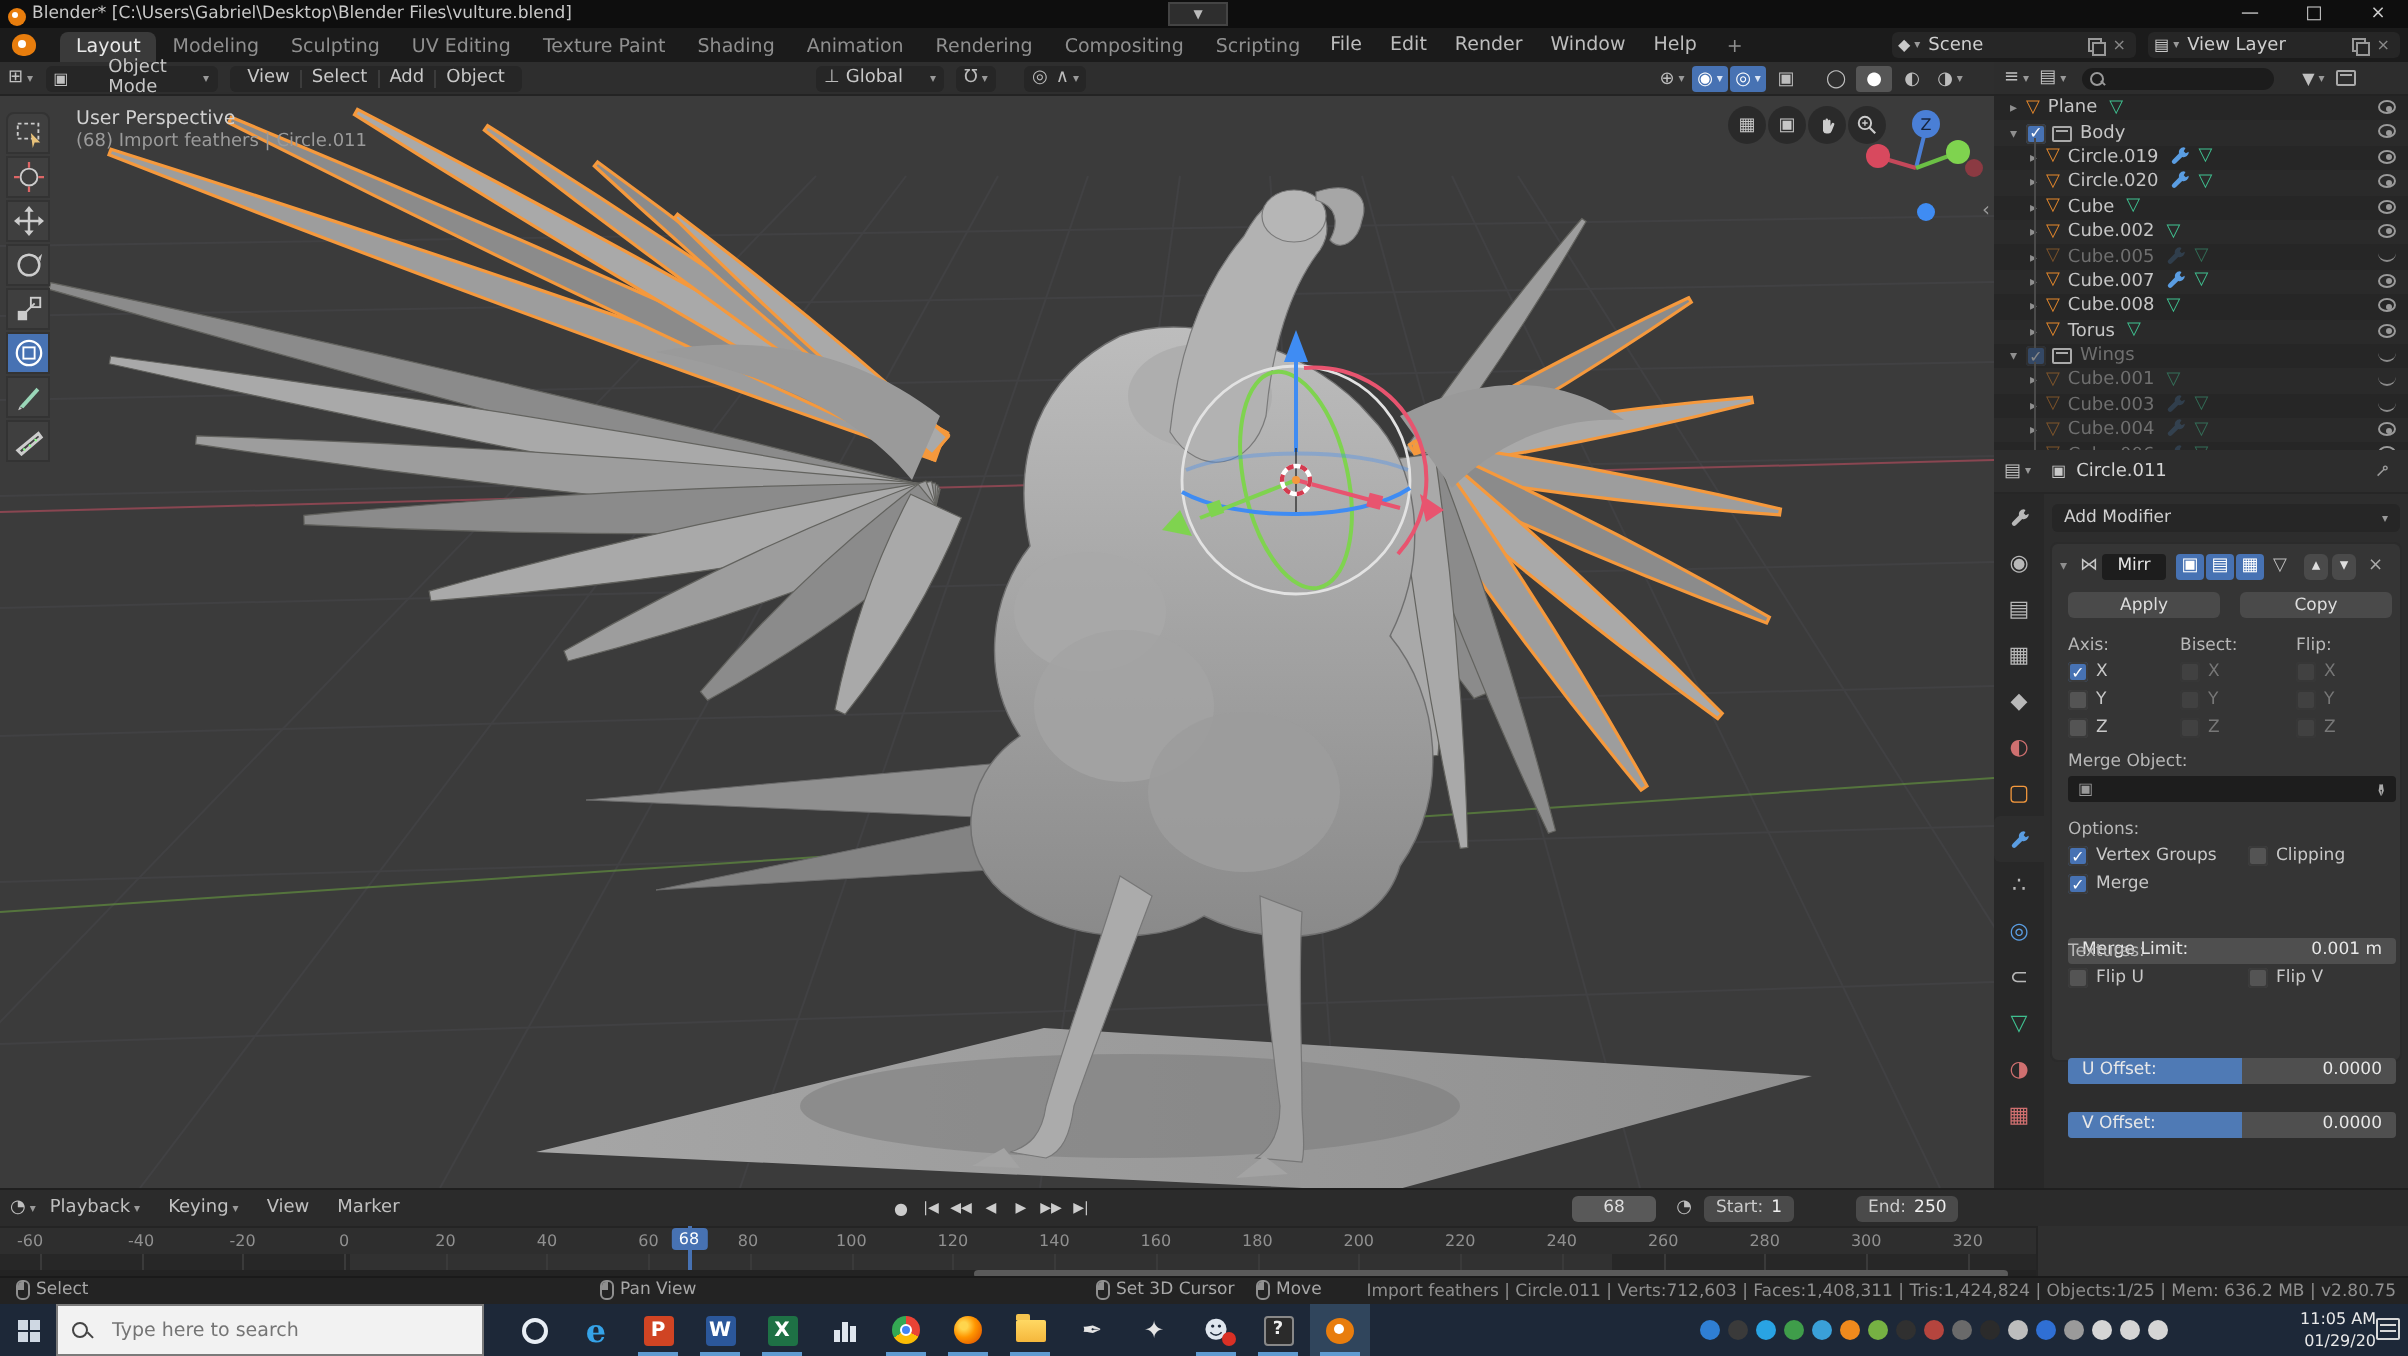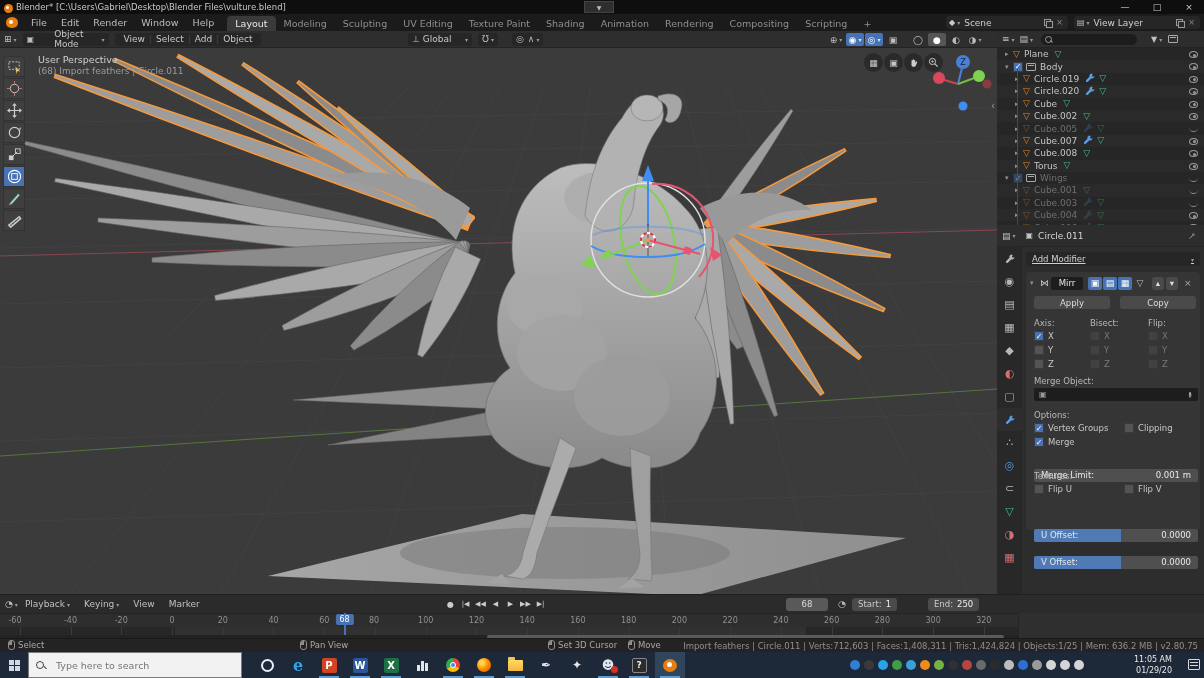--- a/index.html
+++ b/index.html
@@ -57,21 +57,21 @@
   .colbox{width:10px;height:8px;border:1px solid #aaa;border-radius:1px;position:relative;flex:0 0 auto;}
   .colbox:after{content:"";position:absolute;left:1px;top:1px;right:1px;height:1px;background:#aaa;}
   .expander{color:#8f8f8f;font-size:7px;width:8px;}
   .treeline{position:absolute;width:1px;background:#4a4a4a;left:44px;}
   
   #props-header{left:997px;top:225px;width:207px;height:22px;background:#2d2d2d;border-bottom:1px solid #262626;display:flex;align-items:center;}
   #props-tabs{left:997px;top:247px;width:25px;height:347px;background:#282828;}
   .ptab{width:25px;height:23px;display:flex;align-items:center;justify-content:center;font-size:11px;}
   .ptab.active{background:#2d2d2d;border-radius:3px 0 0 3px;}
   #props{left:1022px;top:247px;width:182px;height:347px;background:#2d2d2d;}
-  .dropdown{background:#262626;border-radius:3px;height:14px;display:flex;align-items:center;padding:0 6px;color:#d0d0d0;font-size:8.5px;justify-content:space-between;text-decoration:underline;}
+  .dropdown{background:#262626;border-radius:3px;height:14px;display:flex;align-items:center;padding:0 6px;color:#d0d0d0;font-size:8.5px;justify-content:space-between;}
   #modbox{position:absolute;left:3px;top:24px;width:176px;height:260px;background:#353535;border:1px solid #2b2b2b;border-radius:4px;}
   .btn{background:#4a4a4a;border-radius:3px;color:#ddd;font-size:8.5px;display:flex;align-items:center;justify-content:center;height:13px;}
   .plabel{color:#b8b8b8;font-size:8.5px;}
   .slider{height:13px;background:#4f4f4f;border-radius:2px;position:relative;font-size:8.5px;color:#e8e8e8;overflow:hidden;}
   .slider .fill{position:absolute;left:0;top:0;bottom:0;background:#4f7ab5;}
   .slider .lab{position:absolute;left:7px;top:1px;}
   .slider .val{position:absolute;right:7px;top:1px;}
   .namefield{background:#1d1d1d;border-radius:2px;color:#e5e5e5;font-size:8.5px;display:flex;align-items:center;justify-content:center;}
   .cbrow{display:flex;align-items:center;gap:4px;font-size:8.5px;color:#c8c8c8;}
   
@@ -114,59 +114,59 @@
   #tb-search{position:absolute;left:28px;top:0;width:214px;height:26px;background:#f2f2f2;border:1px solid #7a7a7a;display:flex;align-items:center;padding:0 6px;gap:8px;}
   #tb-search input{border:none;background:transparent;outline:none;font-size:9.5px;color:#333;width:170px;}
   .mag2{position:relative;width:11px;height:11px;}
   .mag2:before{content:"";position:absolute;left:1px;top:1px;width:6px;height:6px;border:1.3px solid #444;border-radius:50%;}
   .mag2:after{content:"";position:absolute;left:7.5px;top:7.5px;width:4px;height:1.3px;background:#444;transform:rotate(45deg);}
   .tbapp{position:absolute;top:0;width:30px;height:26px;display:flex;align-items:center;justify-content:center;}
   .tbapp.running:after{content:"";position:absolute;left:5px;right:5px;bottom:0;height:2px;background:#5f9bd1;}
   .tbapp.activeapp{background:#30455c;}
   .appglyph{width:15px;height:15px;border-radius:2px;display:flex;align-items:center;justify-content:center;color:#fff;font-size:10px;font-weight:bold;}
   .trayicon{position:absolute;top:8px;width:10px;height:10px;border-radius:50%;}
-  #tb-clock{position:absolute;right:32px;top:2px;text-align:right;color:#e8e8e8;font-size:8px;line-height:11px;}
+  #tb-clock{position:absolute;right:16px;top:2px;text-align:right;color:#e8e8e8;font-size:8px;line-height:11px;}
   #tb-lang{position:absolute;right:84px;top:7px;color:#e8e8e8;font-size:14px;margin-top:36px;}
   #tb-notif{position:absolute;right:4px;top:7px;width:12px;height:11px;border:1px solid #d8d8d8;border-radius:1px;}
   #tb-notif:after{content:"";position:absolute;left:1px;top:2px;right:1px;height:1px;background:#d8d8d8;box-shadow:0 3px 0 #d8d8d8;}
 </style>
 </head>
 <body>
 
 <div id="screen">
 
   <div id="titlebar" class="abs row">
     <div class="blogo"></div>
     <span style="font-size:8.5px;">Blender* [C:\Users\Gabriel\Desktop\Blender Files\vulture.blend]</span>
     <div id="title-menu-box" class="abs">▼</div>
     <div class="winbtn abs" style="left:1110px;">—</div>
     <div class="winbtn abs" style="left:1142px;">□</div>
     <div class="winbtn abs" style="left:1174px;">×</div>
   </div>
 
   <div id="topbar" class="abs row">
     <div class="blogo2"></div>
-    <div id="topbar-menus" class="row">
-        <span class="menu-item">File</span>
-        <span class="menu-item">Edit</span>
-        <span class="menu-item">Render</span>
-        <span class="menu-item">Window</span>
-        <span class="menu-item">Help</span>
-      </div>
     <div id="workspace-tabs" class="row" style="margin-left:6px;">
         <span class="ws-tab active">Layout</span>
         <span class="ws-tab">Modeling</span>
         <span class="ws-tab">Sculpting</span>
         <span class="ws-tab">UV Editing</span>
         <span class="ws-tab">Texture Paint</span>
         <span class="ws-tab">Shading</span>
         <span class="ws-tab">Animation</span>
         <span class="ws-tab">Rendering</span>
         <span class="ws-tab">Compositing</span>
         <span class="ws-tab">Scripting</span>
+      </div>
+    <div id="topbar-menus" class="row">
+        <span class="menu-item">File</span>
+        <span class="menu-item">Edit</span>
+        <span class="menu-item">Render</span>
+        <span class="menu-item">Window</span>
+        <span class="menu-item">Help</span>
       </div>
     <div class="ws-tab">+</div>
     <div class="topwidget abs" style="left:946px;top:2px;width:122px;">
       <span class="icon" style="color:#c8c8c8;font-size:8px;">◆</span>
         <span class="caret">▾</span>
       <span style="margin-left:4px;flex:1;">Scene</span>
       <span class="dblsq"></span>
       <span class="xsm">×</span>
     </div>
     <div class="topwidget abs" style="left:1074px;top:2px;width:126px;">

